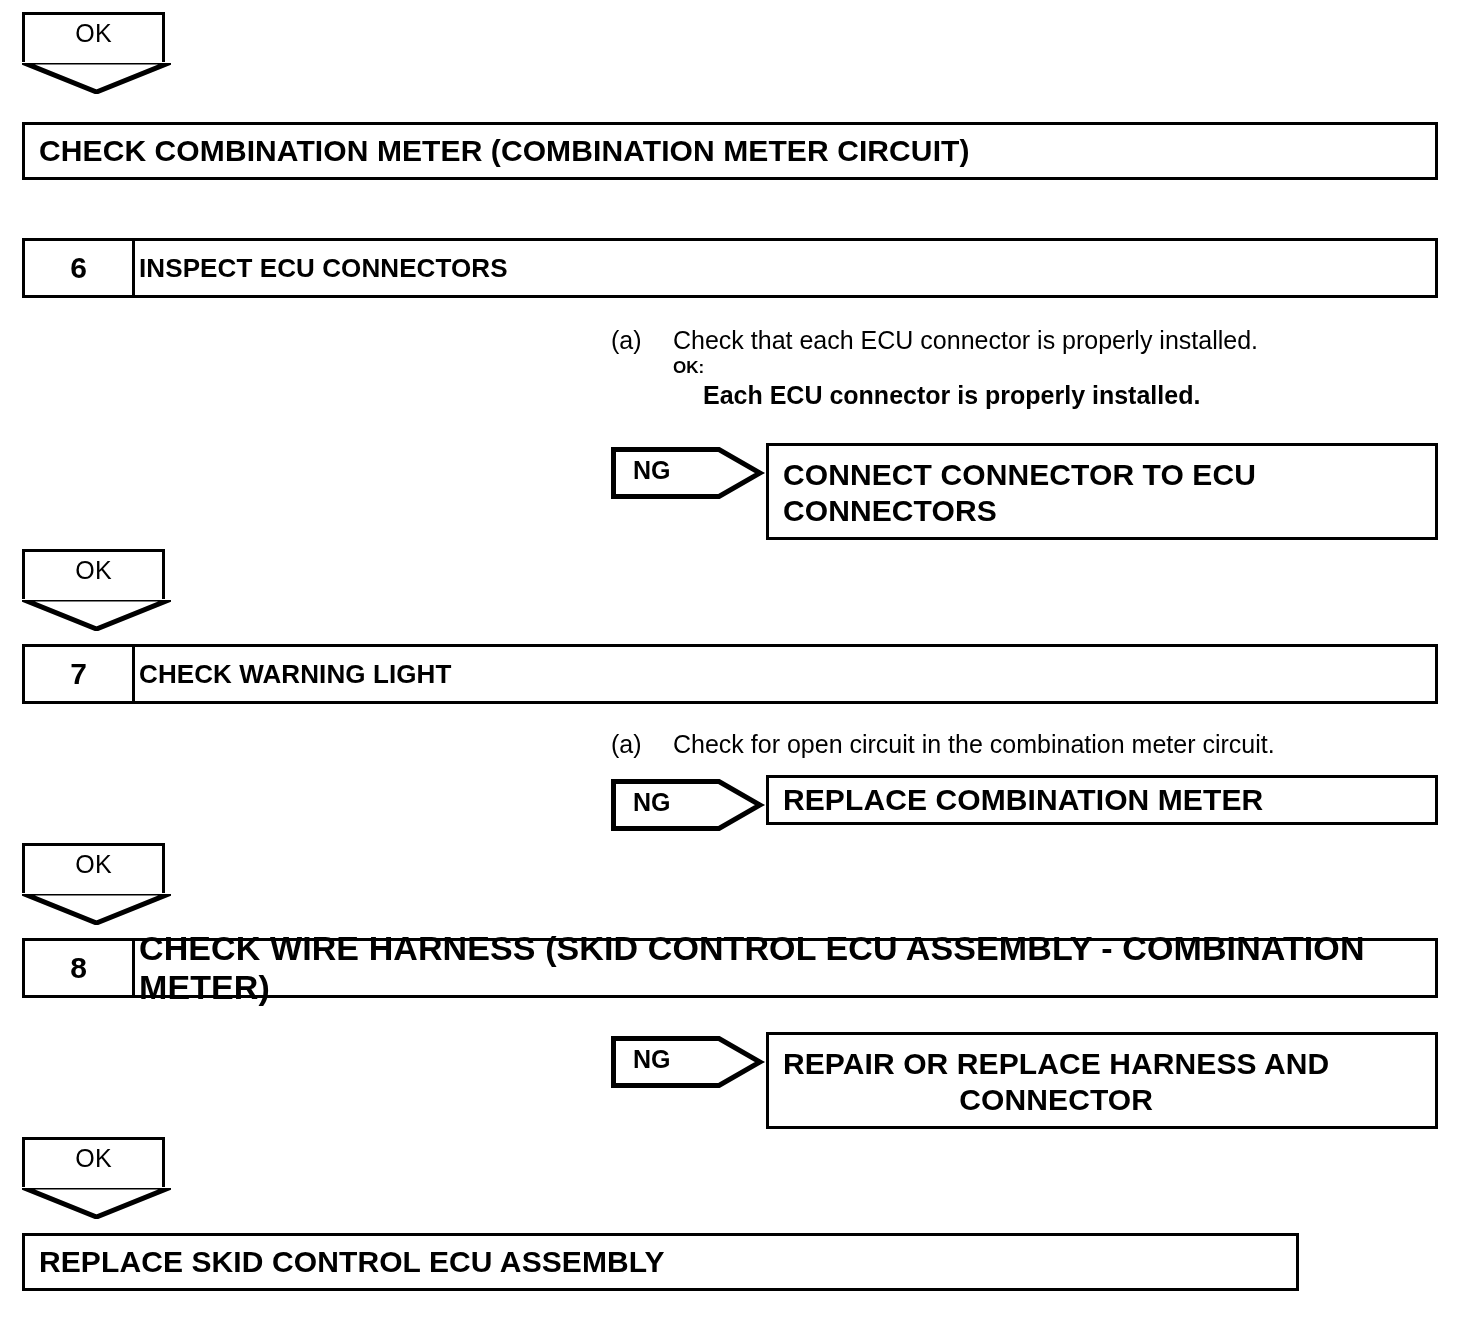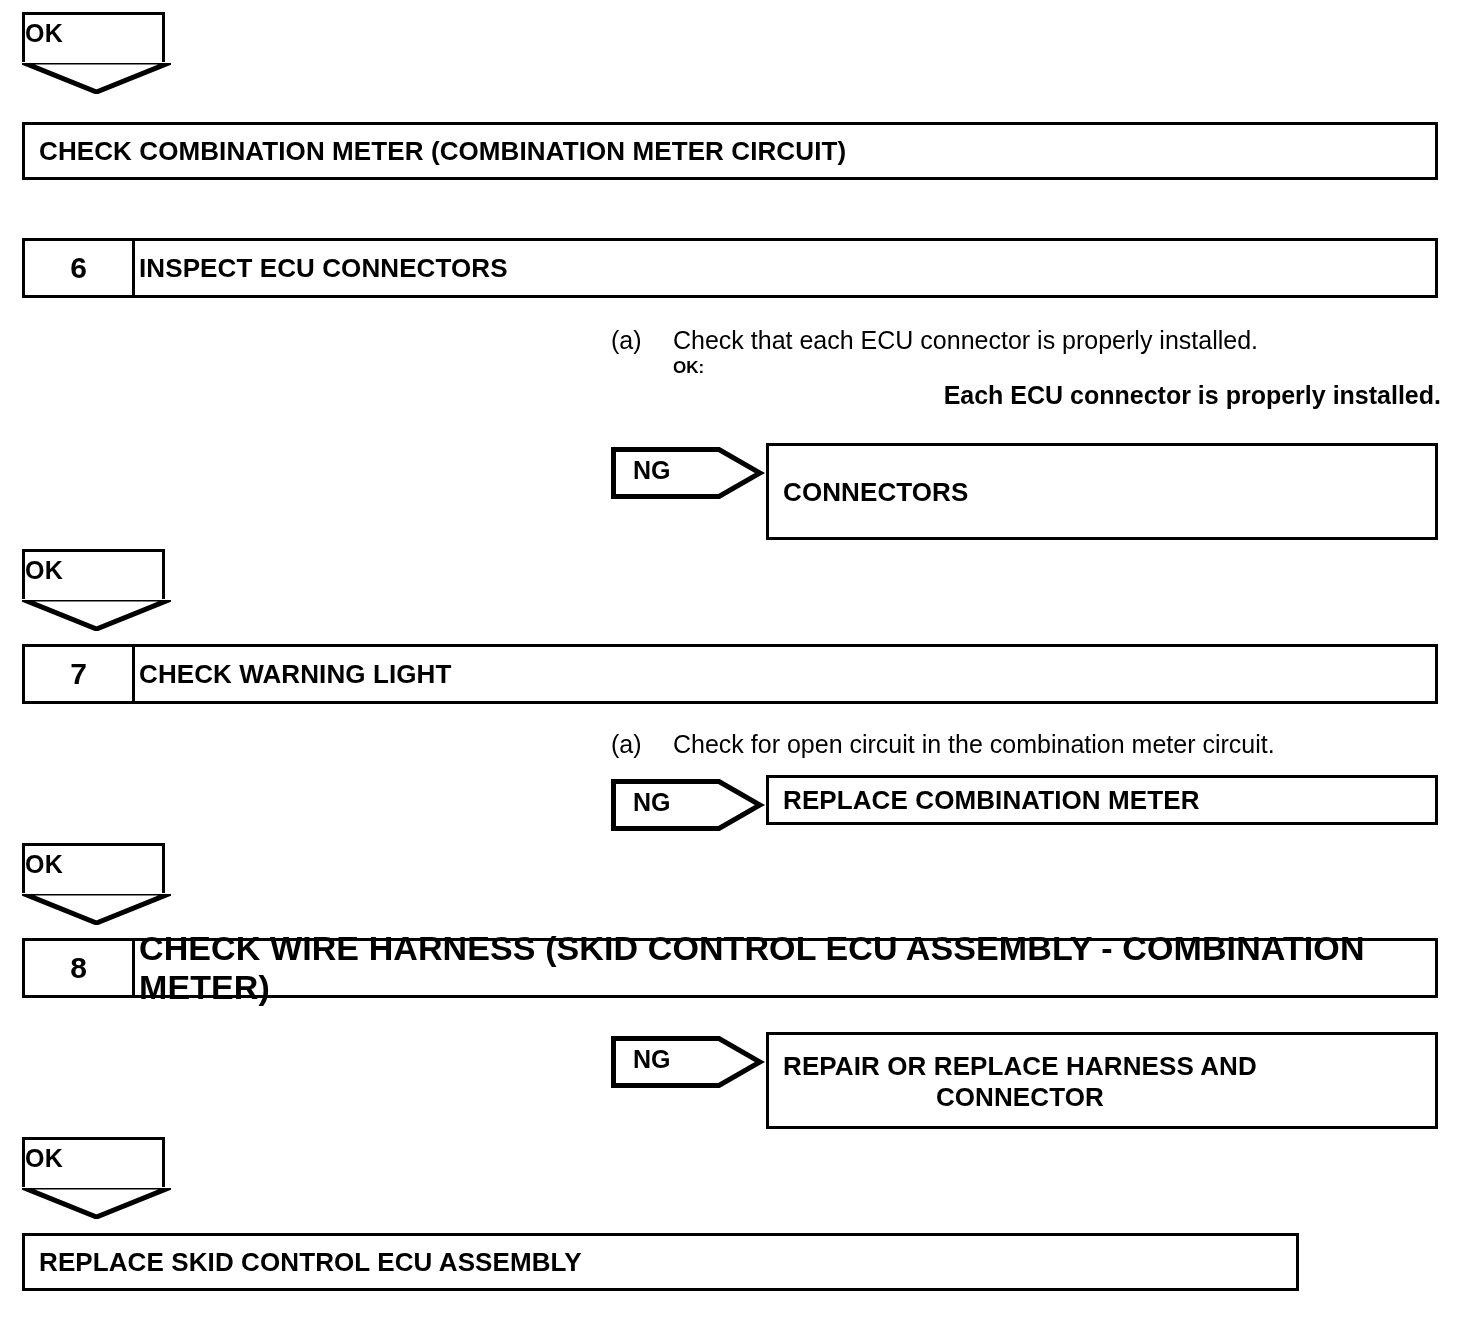--- a/index.html
+++ b/index.html
@@ -30,22 +30,23 @@
   
   .ok-marker {
     border: 3px solid #000;
     border-bottom: none;
     background: #fff;
   }
   .ok-marker .ok-label {
     position: absolute;
     left: 0; right: 0;
     top: 6px;
+    text-align: center;
     font-size: 25px;
-    font-weight: bold;
+    font-weight: normal;
     letter-spacing: 0.2px;
     line-height: 1;
   }
   .ok-marker .ok-point {
     position: absolute;
     left: -3px;
     right: -3px;
     top: 100%;
     height: 28px;
     overflow: visible;
@@ -67,21 +68,21 @@
   .ng-marker svg { position: absolute; left: 0; top: 0; overflow: visible; }
 
   
   .box {
     border: 3px solid #000;
     background: #fff;
     display: flex;
     align-items: center;
   }
   .box .box-text {
-    font-size: 26px;
+    font-size: 30px;
     font-weight: bold;
     line-height: 1.18;
     padding-left: 14px;
     padding-right: 10px;
     letter-spacing: 0.1px;
   }
   .box .box-text.two-line { padding-top: 2px; }
 
   
   .step-header {
@@ -118,21 +119,21 @@
     font-size: 25px;
     line-height: 1.32;
     white-space: nowrap;
   }
   .proc-marker {
     width: 62px;
     flex: 0 0 62px;
   }
   .proc-body { flex: 1 1 auto; }
   .proc-sub { padding-left: 62px; font-weight: bold; font-size: 17px; line-height: 1.32; }
-  .proc-sub2 { padding-left: 92px; font-weight: bold; font-size: 25px; line-height: 1.32; text-align: right; }
+  .proc-sub2 { padding-left: 92px; font-weight: bold; font-size: 25px; line-height: 1.32; }
 </style>
 </head>
 <body>
 
 <div id="canvas">
 
   <div class="node ok-marker" style="left:22px; top:12px; width:143px; height:50px;">
     <div class="ok-label">OK</div>
     <div class="ok-point">
       <svg width="149" height="32" viewBox="0 0 149 32">
@@ -162,20 +163,21 @@
 
   <div class="node ng-marker" style="left:611px; top:447px; width:150px; height:50px;">
     <svg width="152" height="52" viewBox="0 0 152 52">
       <polygon points="2.5,2.5 108,2.5 149,26 108,49.5 2.5,49.5" fill="#ffffff" stroke="#000000" stroke-width="5" stroke-linejoin="miter"></polygon>
     </svg>
     <span class="ng-label">NG</span>
   </div>
 
   <div class="node box" style="left:766px; top:443px; width:672px; height:97px;">
     <div class="box-text two-line">
+      <div>CONNECT CONNECTOR TO ECU</div>
       <div>CONNECTORS</div>
     </div>
   </div>
 
   <div class="node ok-marker" style="left:22px; top:549px; width:143px; height:50px;">
     <div class="ok-label">OK</div>
     <div class="ok-point">
       <svg width="149" height="32" viewBox="0 0 149 32">
         <polygon points="0,0 74.5,30 149,0" fill="#ffffff" stroke="#000000" stroke-width="5" stroke-linejoin="miter"></polygon>
         <rect x="0" y="-4" width="149" height="5" fill="#ffffff"></rect>

